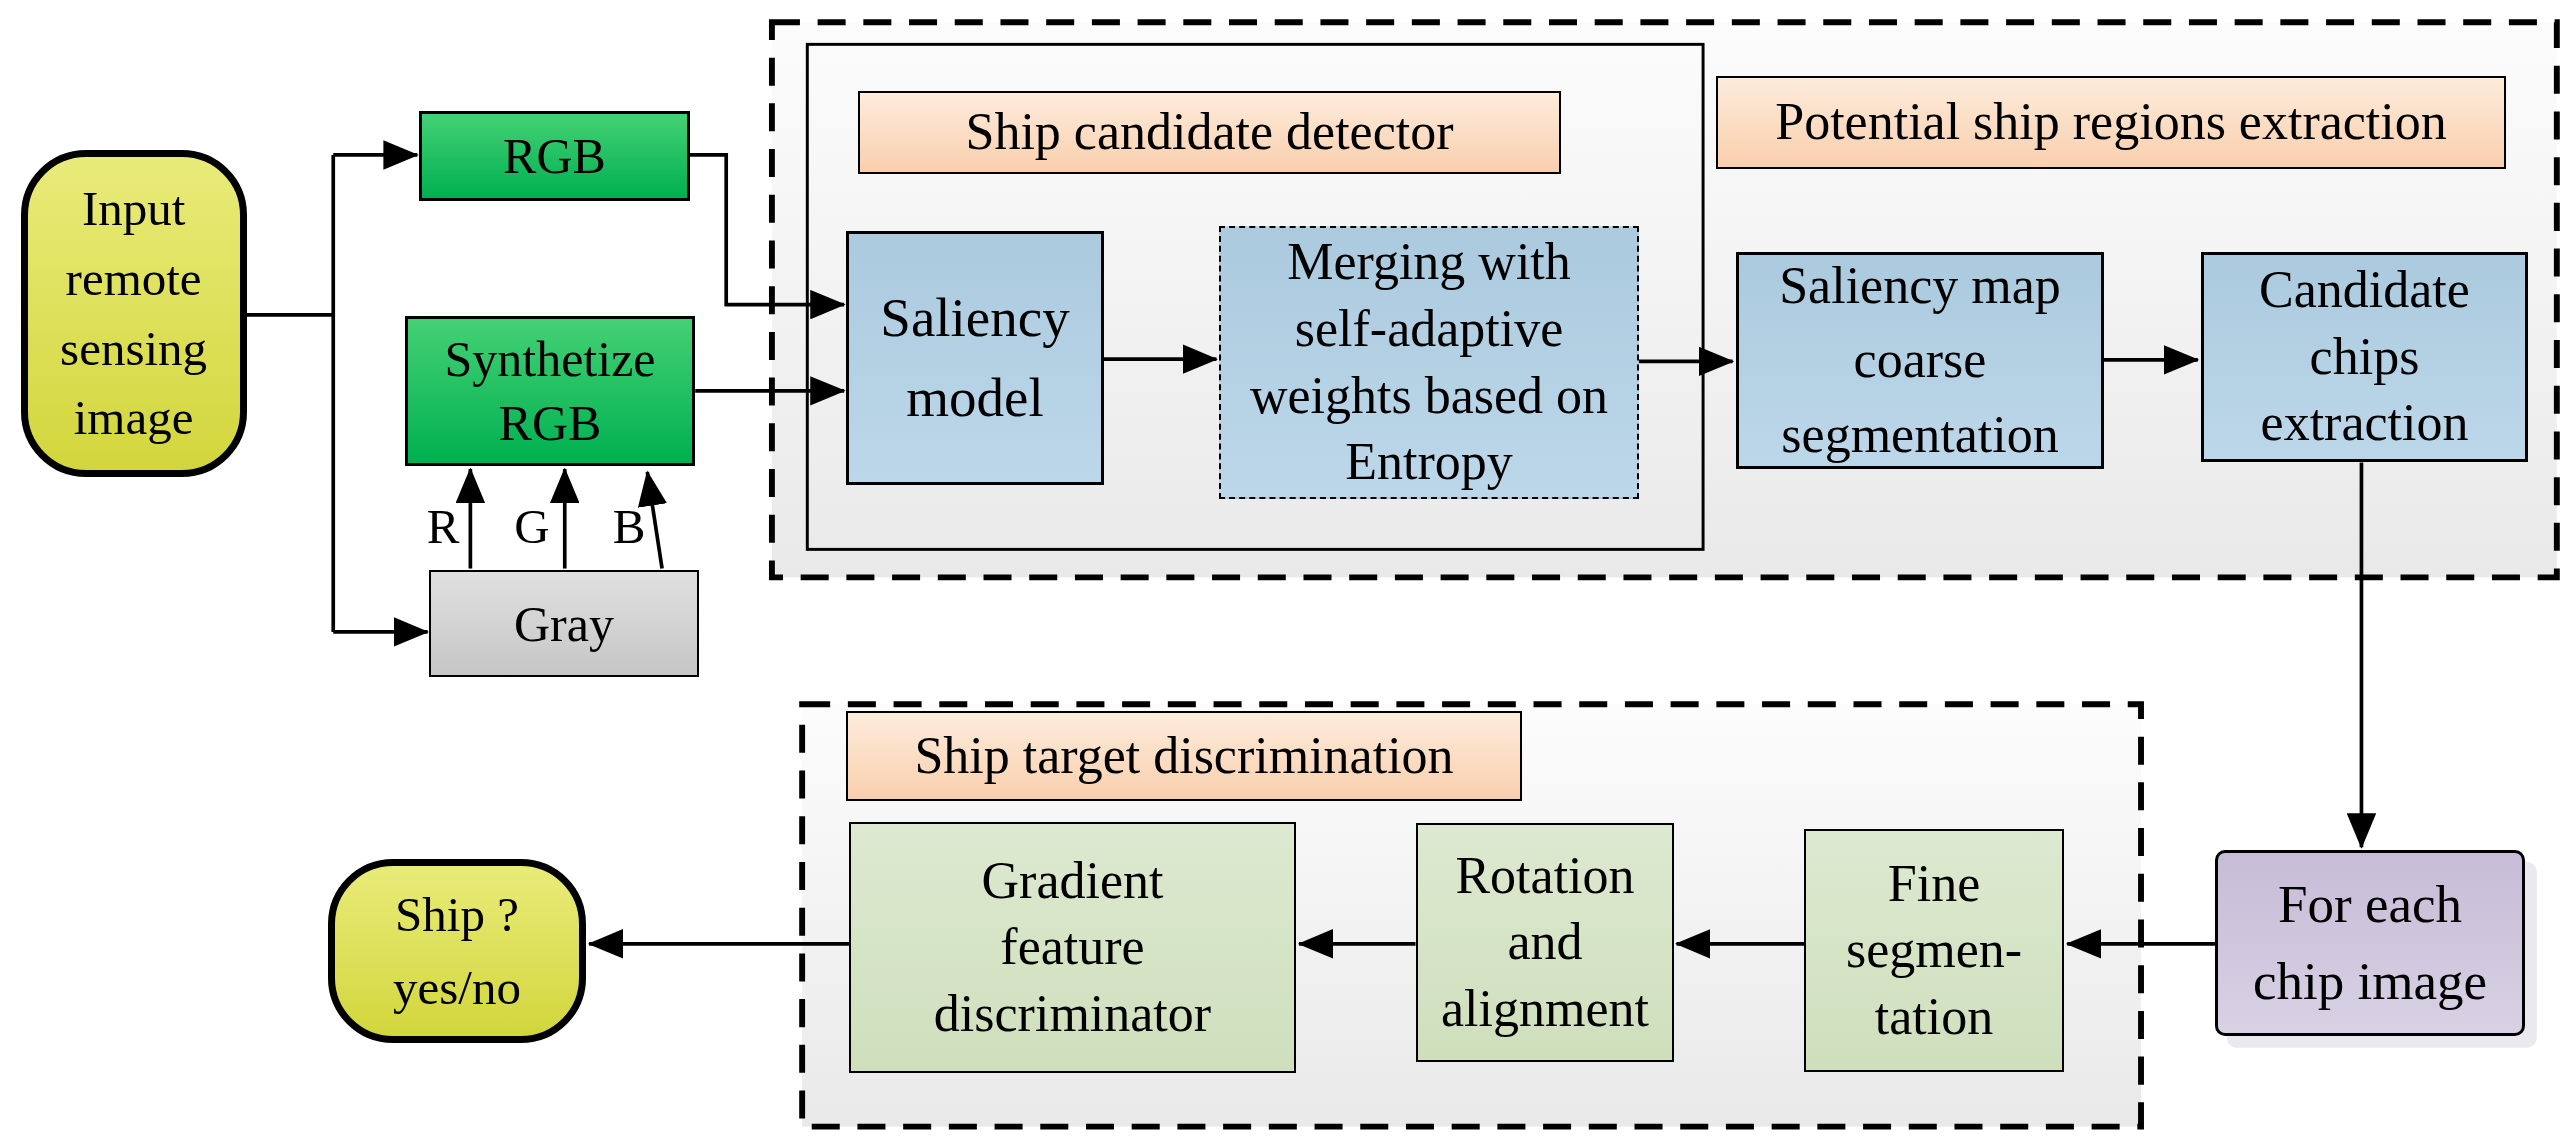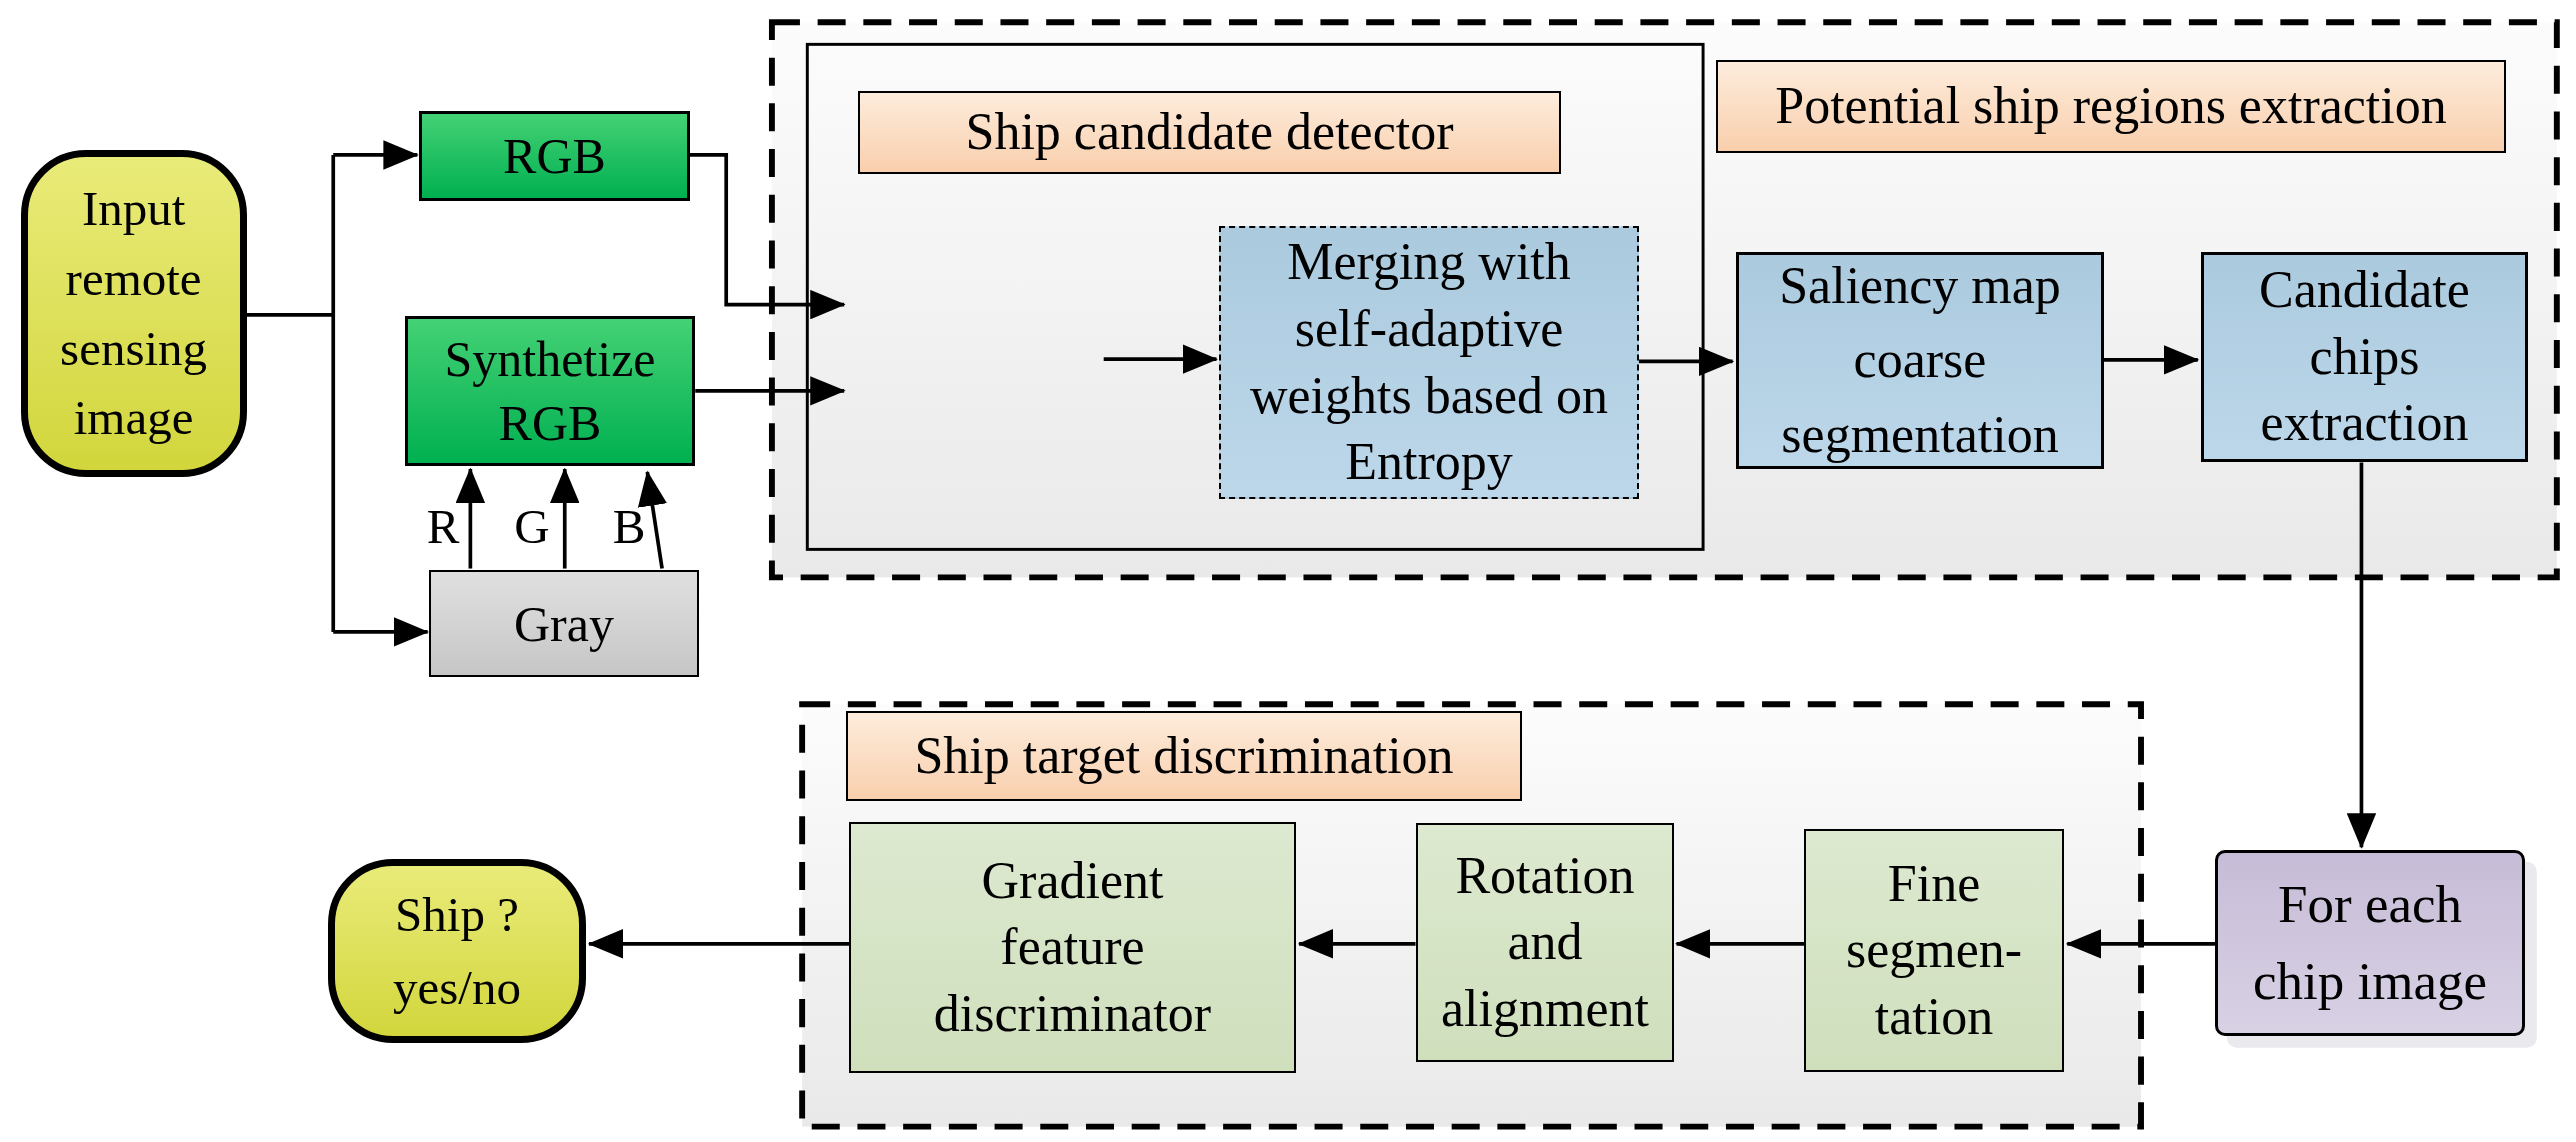--- a/index.html
+++ b/index.html
@@ -109,21 +109,21 @@
 
     <line x1="3005" y1="1280" x2="2804" y2="1280" stroke="#000" stroke-width="5" marker-end="url(#ah)"></line>
     <line x1="2447" y1="1280" x2="2274" y2="1280" stroke="#000" stroke-width="5" marker-end="url(#ah)"></line>
     <line x1="1920" y1="1280" x2="1762" y2="1280" stroke="#000" stroke-width="5" marker-end="url(#ah)"></line>
     <line x1="1152" y1="1280" x2="799" y2="1280" stroke="#000" stroke-width="5" marker-end="url(#ah)"></line>
   </svg>
 
   <div class="node peach-label" style="left:858px;top:91px;width:703px;height:83px;">
     <span>Ship candidate detector</span>
   </div>
-  <div class="node peach-label" style="left:1716px;top:60px;width:790px;height:93px;">
+  <div class="node peach-label" style="left:1716px;top:76px;width:790px;height:93px;">
     <span>Potential ship regions extraction</span>
   </div>
   <div class="node peach-label" style="left:846px;top:711px;width:676px;height:90px;">
     <span>Ship target discrimination</span>
   </div>
 
   <div class="node terminal" style="left:20.6px;top:150px;width:226px;height:327px;line-height:1.42;">
     <span>Input</span>
     <span>remote</span>
     <span>sensing</span>
@@ -142,20 +142,24 @@
     <span>RGB</span>
   </div>
   <div class="node graybox" style="left:429px;top:570px;width:270px;height:107px;">
     <span>Gray</span>
   </div>
 
   <div class="edge-label" style="left:443px;top:526px;">R</div>
   <div class="edge-label" style="left:532px;top:526px;">G</div>
   <div class="edge-label" style="left:629px;top:526px;">B</div>
 
+  <div class="node bluebox" style="left:846px;top:231px;width:258px;height:254px;font-size:55px;line-height:1.45;">
+    <span>Saliency</span>
+    <span>model</span>
+  </div>
   <div class="node bluebox-dashed" style="left:1219px;top:226px;width:420px;height:273px;">
     <span>Merging with</span>
     <span>self-adaptive</span>
     <span>weights based on</span>
     <span>Entropy</span>
   </div>
 
   <div class="node bluebox" style="left:1736px;top:252px;width:368px;height:217px;gap:8px;">
     <span>Saliency map</span>
     <span>coarse</span>

